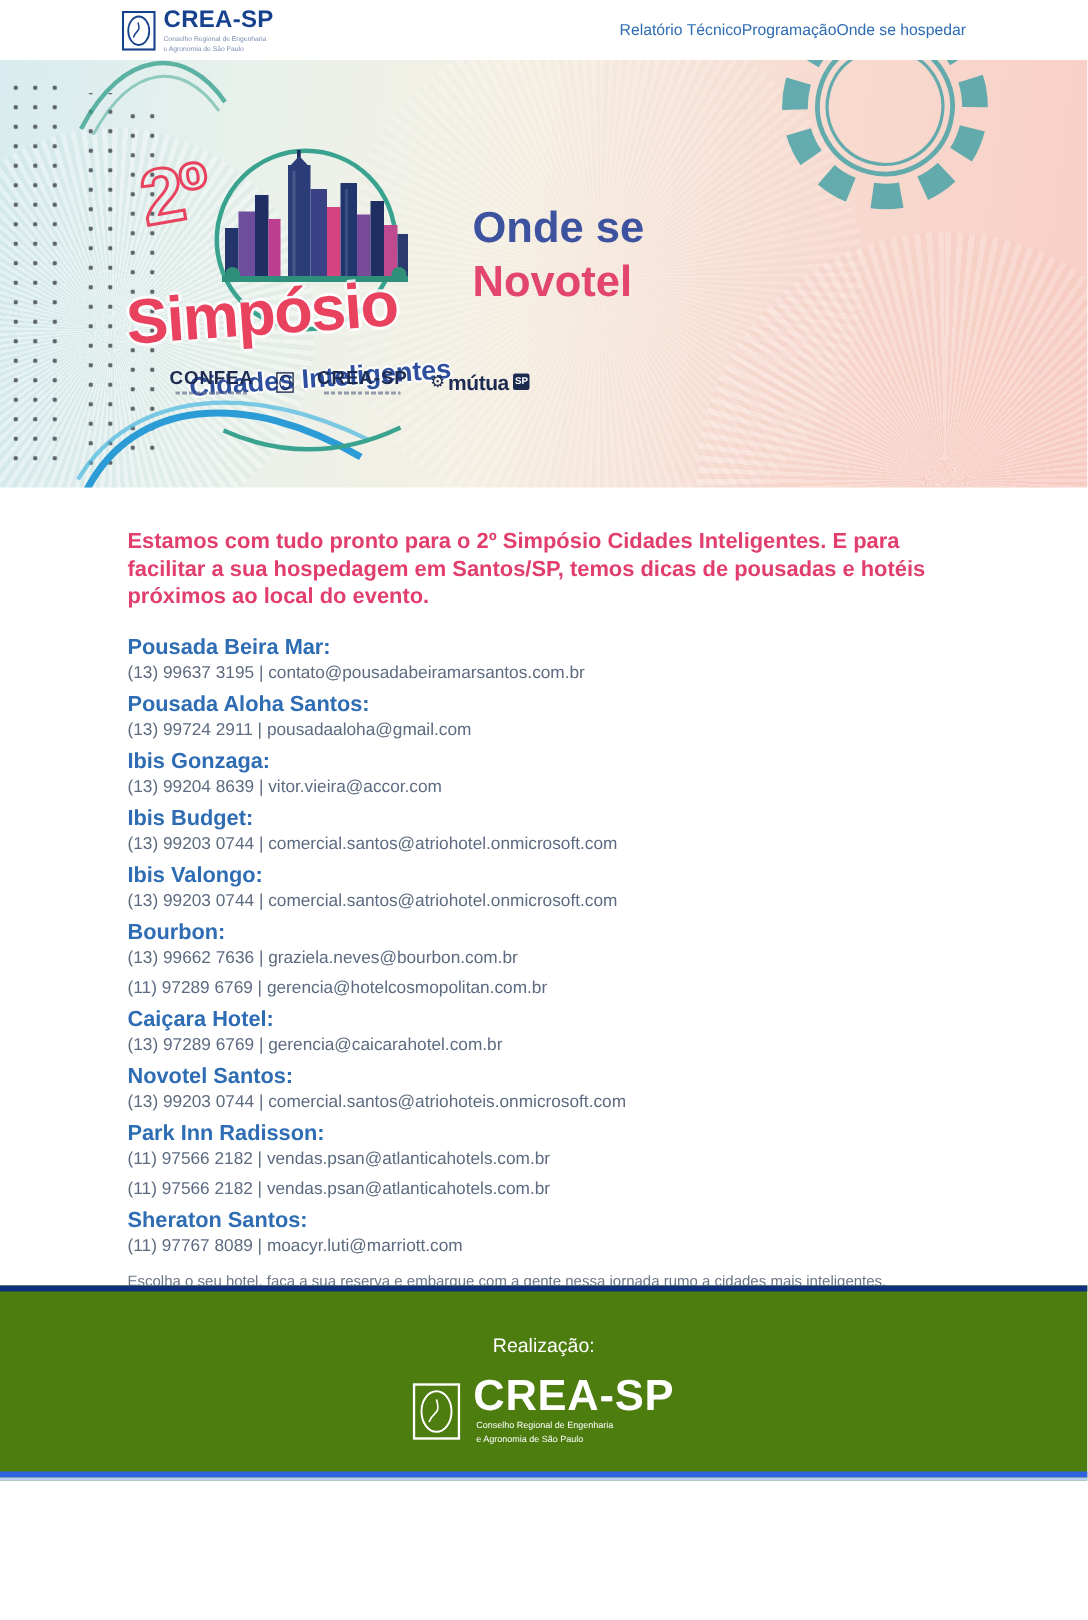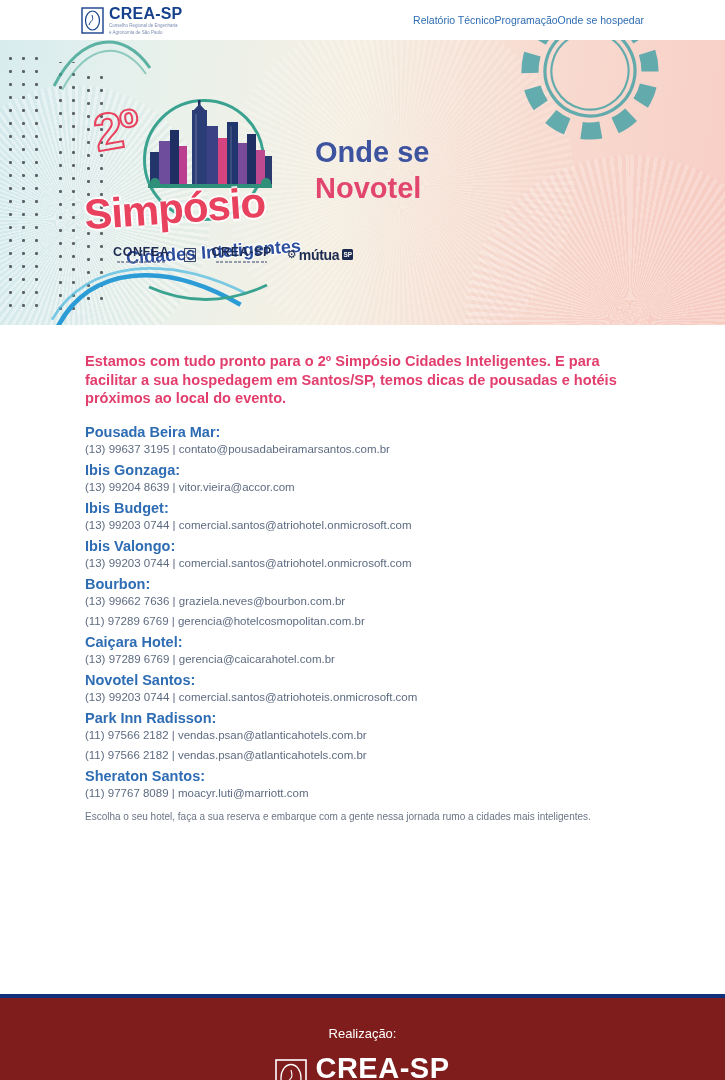--- a/index.html
+++ b/index.html
@@ -78,29 +78,29 @@
   .p-bar { width:85%; height:2.5px; margin-top:1.5px;
     background: repeating-linear-gradient(90deg,#6a7491 0 3px, transparent 3px 4.5px); opacity:.7; }
   .p-seal { width:12px; height:14px; }
   .mutua { display:flex; align-items:center; gap:2px; }
   .mutua-gear { font-size:11px; color:#1d2b50; }
   .mutua-word { font-size:14px; font-weight:800; color:#1d2b50; letter-spacing:-.3px; }
   .mutua-sp { width:11px; height:11px; background:#1d2b50; color:#fff;
     font-size:6.5px; font-weight:700; display:flex; align-items:center; justify-content:center;
     border-radius:1.5px; margin-left:1px; }
   
-  .content { height: 669px; overflow: hidden; }
+  .content { height: 532px; overflow: hidden; }
   .container { width: 563px; margin: 0 auto; padding-left: 4px; }
   .intro { margin-top: 27px; font-size: 14.6px; font-weight: 700;
     color: #e23e6d; line-height: 18.5px; margin-bottom: 17px; }
   .hotel h3 { font-size: 14.5px; font-weight: 700; color: #2e6cb3; line-height: 15px; margin-bottom: 3px; }
   .hotel p  { font-size: 11.5px; color: #5d6b80; line-height: 12px; margin-bottom: 8px; }
   .closing { margin-top: 12px; font-size: 10px; color: #6b7585; line-height: 12px; }
   
-  .footer { position: relative; height: 130px; background: #7f1d1d;
+  .footer { position: relative; height: 130px; background: #4d7c0f;
     border-top: 4px solid #10307c; text-align: center; padding-top: 28px; }
   .footer-label { color: #ffffff; font-size: 13px; font-weight: 400; }
   .footer-logo { margin-top: 13px; display: inline-flex; align-items: center; gap: 8px; }
   .f-seal { width: 32px; height: 38px; }
   .f-text { display: flex; flex-direction: column; align-items: flex-start; line-height: 1; }
   .f-word { font-size: 29px; font-weight: 800; color: #ffffff; letter-spacing: .5px; }
   .f-tag { font-size: 6px; color: #ffffff; line-height: 7px; margin-top: 2px; margin-left: 2px; }
   .f-strip1 { position:absolute; left:0; right:0; bottom:2px; height:4px; background:#2e62e0; }
   .f-strip2 { position:absolute; left:0; right:0; bottom:0; height:2px; background:#bdd0f6; }
 </style>
@@ -212,20 +212,24 @@
 <main class="content">
   <div class="container">
     <p class="intro">Estamos com tudo pronto para o 2º Simpósio Cidades Inteligentes. E para facilitar a sua hospedagem em Santos/SP, temos dicas de pousadas e hotéis próximos ao local do evento.</p>
     <div class="hotels">
 
         <div class="hotel">
           <h3>Pousada Beira Mar:</h3>
           <p>(13) 99637 3195 | contato@pousadabeiramarsantos.com.br</p>
         </div>
 
+        <div class="hotel">
+          <h3>Pousada Aloha Santos:</h3>
+          <p>(13) 99724 2911 | pousadaaloha@gmail.com</p>
+        </div>
 
         <div class="hotel">
           <h3>Ibis Gonzaga:</h3>
           <p>(13) 99204 8639 | vitor.vieira@accor.com</p>
         </div>
 
         <div class="hotel">
           <h3>Ibis Budget:</h3>
           <p>(13) 99203 0744 | comercial.santos@atriohotel.onmicrosoft.com</p>
         </div>

